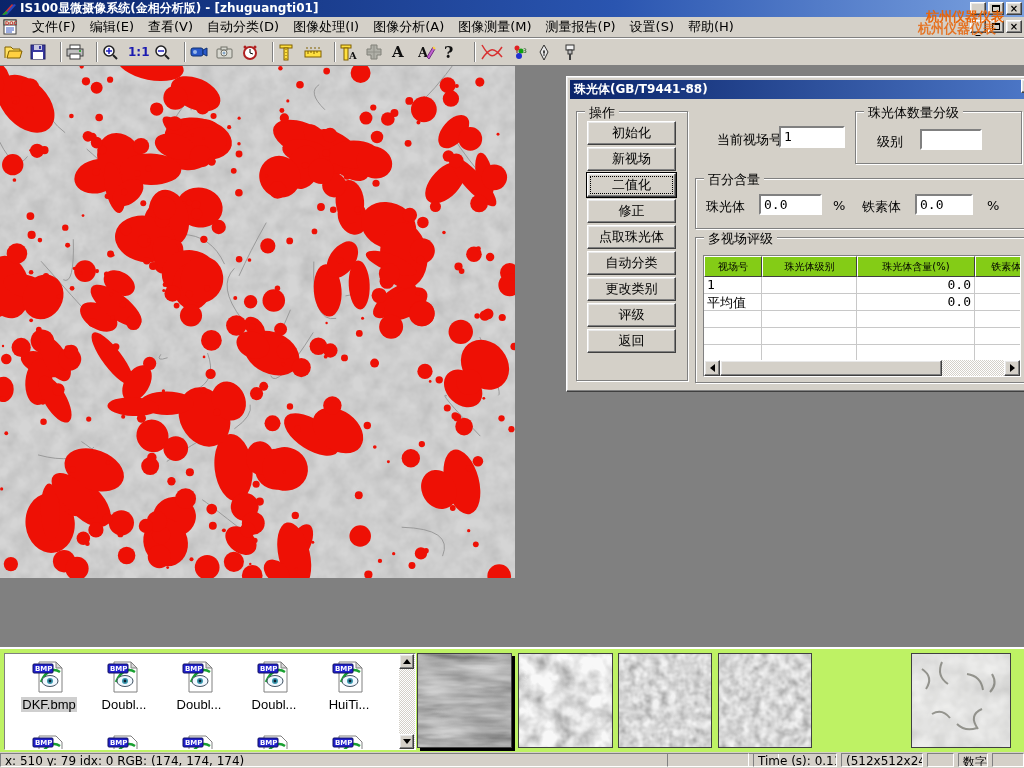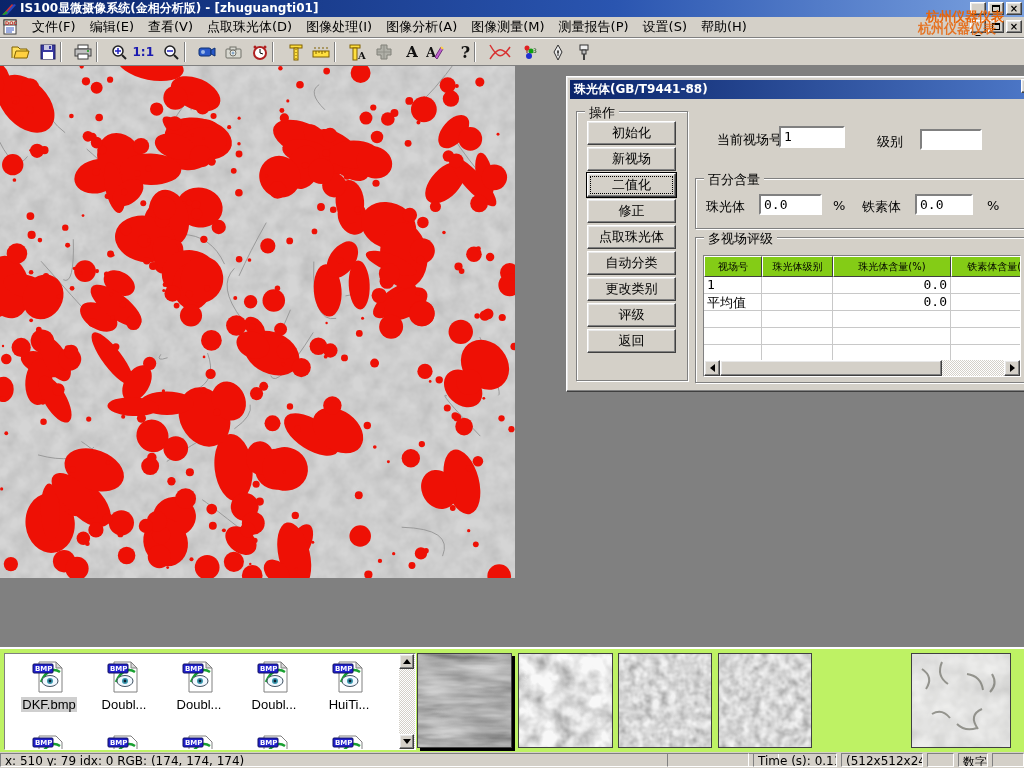--- a/index.html
+++ b/index.html
@@ -24,21 +24,21 @@
   
   .menubar { position:absolute; left:0; top:17px; width:1024px; height:21px; background:#d4d0c8; display:flex; align-items:center; border-bottom:1px solid #808080; box-shadow:0 1px 0 #ffffff; }
   .docicon { width:16px; height:16px; margin:0 6px 0 3px; }
   .mitem { padding:2px 7px; font-size:13px; color:#000; white-space:nowrap; }
   .childbtns { position:absolute; right:2px; top:3px; display:flex; gap:2px; }
 
   .watermark { position:absolute; color:#e8650a; font-size:13px; font-weight:bold; z-index:60; pointer-events:none; white-space:nowrap; }
 
   
   .toolbar { position:absolute; left:0; top:39px; width:1024px; height:27px; background:#d4d0c8; display:flex; align-items:center; padding-left:4px; border-bottom:1px solid #808080; }
-  .tb { width:26px; height:24px; display:flex; align-items:center; justify-content:flex-end; background:#d4d0c8; }
+  .tb { width:26px; height:24px; display:flex; align-items:center; justify-content:flex-start; background:#d4d0c8; }
   .tsep { width:2px; height:20px; border-left:1px solid #808080; border-right:1px solid #ffffff; margin:0 4px; }
   .ratio { color:#1a1ab0; font-weight:bold; font-size:12px; font-family:"DejaVu Sans", sans-serif; }
   .qmark { font-family:"DejaVu Serif", serif; font-weight:bold; font-size:16px; color:#101010; }
   .aletter { font-family:"DejaVu Serif", serif; font-weight:bold; font-size:15px; color:#101010; }
 
   
   .workspace { position:absolute; left:0; top:66px; width:1024px; height:581px; background:#808080; }
   .metal { position:absolute; left:0; top:0; width:515px; height:512px; }
 
   
@@ -51,21 +51,21 @@
   .dbtn.focus { outline:1px solid #000; outline-offset:0; }
   .dbtn.focus::after { content:""; position:absolute; inset:2px; border:1px dotted #000; }
   .dlabel { position:absolute; font-size:13px; white-space:nowrap; }
 
   
   .gridtable { position:absolute; left:136px; top:178px; width:318px; height:122px; border:1px solid; border-color:#808080 #fff #fff #808080; background:#fff; overflow:hidden; }
   .ghead { display:flex; height:21px; }
   .ghead .gc { background:#84cc16; border:1px solid; border-color:#ffffff #404040 #404040 #ffffff; display:flex; align-items:center; justify-content:center; font-size:10px; overflow:hidden; white-space:nowrap; flex:none; }
   .grow { display:flex; height:17px; }
   .grow .gc { border-right:1px solid #c8c8c8; border-bottom:1px solid #c8c8c8; font-family:"DejaVu Sans Mono", monospace; font-size:13px; padding:0 3px; white-space:nowrap; overflow:hidden; flex:none; }
-  .c0{width:58px} .c1{width:71px} .c2{width:118px} .c3{width:100px}
+  .c0{width:58px} .c1{width:95px} .c2{width:118px} .c3{width:100px}
   .num { text-align:right; }
   .hscroll { position:absolute; left:0; bottom:0; width:100%; height:16px; background:#d4d0c8; display:flex; }
   .sbtn { width:16px; height:16px; flex:none; display:flex; align-items:center; justify-content:center; }
   .strack { flex:1; background:repeating-conic-gradient(#ffffff 0 25%, #d4d0c8 0 50%) 0 0/2px 2px; position:relative; }
   .sthumb { position:absolute; left:0; top:0; height:100%; }
   .arrow { width:0; height:0; }
   .a-left  { border:4px solid transparent; border-right:5px solid #000; border-left:none; }
   .a-right { border:4px solid transparent; border-left:5px solid #000; border-right:none; }
   .a-up    { border:4px solid transparent; border-bottom:5px solid #000; border-top:none; }
   .a-down  { border:4px solid transparent; border-top:5px solid #000; border-bottom:none; }
@@ -115,21 +115,21 @@
   <div class="menubar">
     <svg class="docicon" viewBox="0 0 16 16">
       <rect x="1" y="1" width="12" height="14" fill="#fff" stroke="#404040"></rect>
       <rect x="1" y="1" width="12" height="5" fill="#e8e8d0" stroke="#404040"></rect>
       <text x="2" y="6" font-size="5" fill="#c03030" font-weight="bold">DOC</text>
       <path d="M3 9 h8 M3 11 h8 M3 13 h6" stroke="#3858c0" stroke-width="1"></path>
     </svg>
     <span class="mitem">文件(F)</span>
     <span class="mitem">编辑(E)</span>
     <span class="mitem">查看(V)</span>
-    <span class="mitem">点取珠光体(D)</span>
+    <span class="mitem">自动分类(D)</span>
     <span class="mitem">图像处理(I)</span>
     <span class="mitem">图像分析(A)</span>
     <span class="mitem">图像测量(M)</span>
     <span class="mitem">测量报告(P)</span>
     <span class="mitem">设置(S)</span>
     <span class="mitem">帮助(H)</span>
     <div class="childbtns">
       <div class="wbtn raised">
           <span style="margin-top:6px">_</span>
         </div>
@@ -726,20 +726,23 @@
       <div class="dbtn raised" style="top:122px">修正</div>
       <div class="dbtn raised" style="top:148px">点取珠光体</div>
       <div class="dbtn raised" style="top:174px">自动分类</div>
       <div class="dbtn raised" style="top:200px">更改类别</div>
       <div class="dbtn raised" style="top:226px">评级</div>
       <div class="dbtn raised" style="top:252px">返回</div>
 
       <span class="dlabel" style="left:150px; top:54px;">当前视场号</span>
       <div class="field" style="position:absolute; left:212px; top:49px; width:66px; height:22px;">1</div>
 
+      <div class="groupbox" style="left:288px; top:34px; width:167px; height:53px;">
+        <span class="grouplabel">珠光体数量分级</span>
+      </div>
       <span class="dlabel" style="left:310px; top:56px;">级别</span>
       <div class="field" style="position:absolute; left:353px; top:52px; width:62px; height:21px;"></div>
 
       <div class="groupbox" style="left:128px; top:101px; width:332px; height:51px;">
         <span class="grouplabel">百分含量</span>
       </div>
       <span class="dlabel" style="left:139px; top:121px;">珠光体</span>
       <div class="field" style="position:absolute; left:192px; top:117px; width:63px; height:21px;">0.0</div>
       <span class="dlabel" style="left:266px; top:121px;">%</span>
       <span class="dlabel" style="left:295px; top:121px;">铁素体</span>

